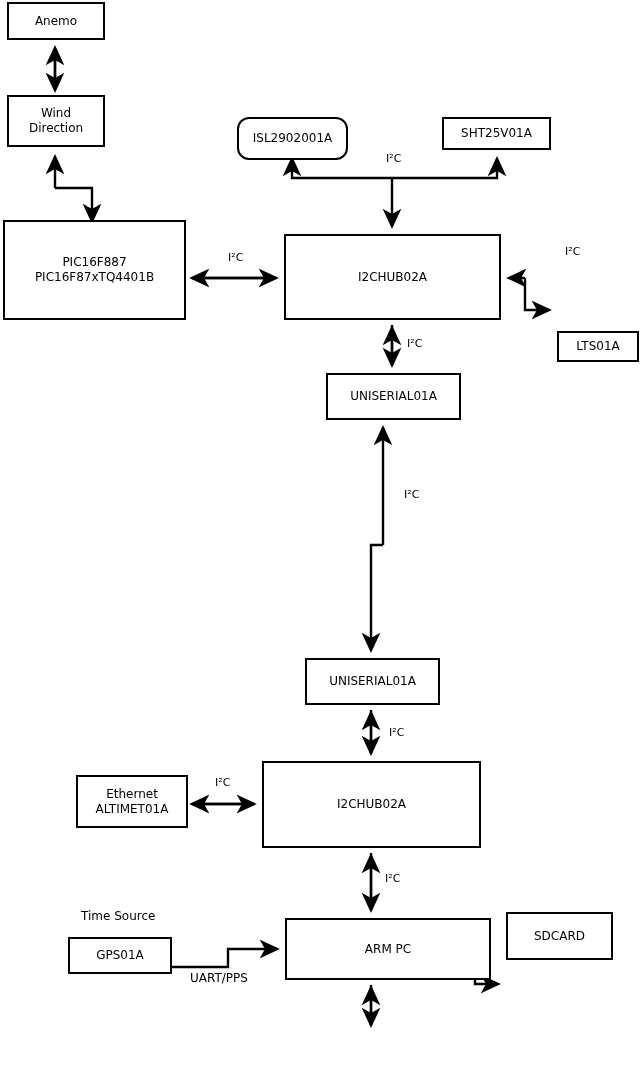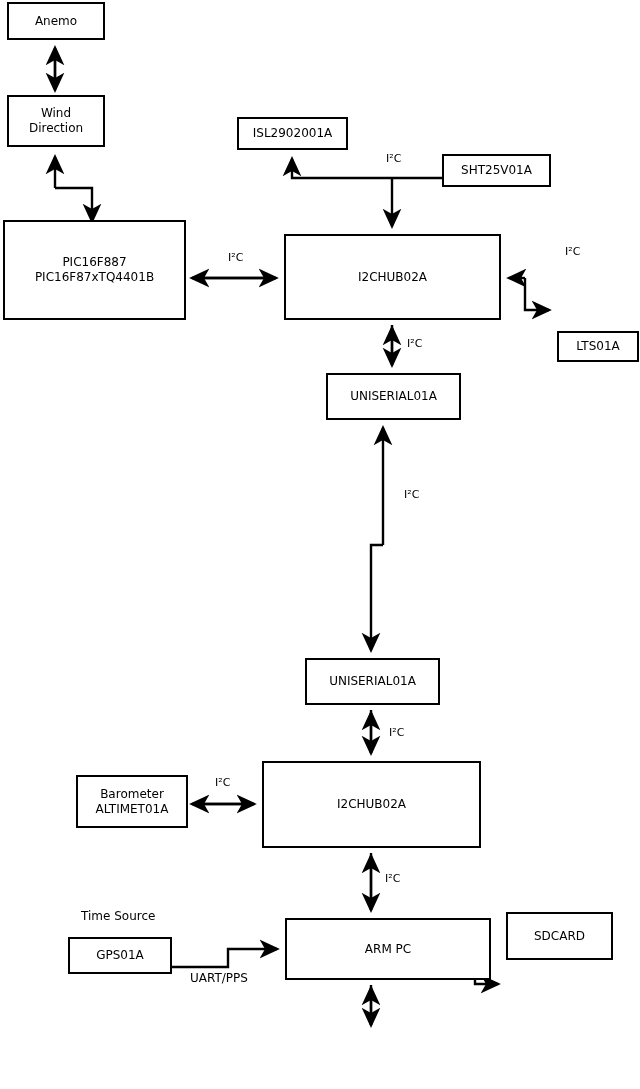--- a/index.html
+++ b/index.html
@@ -99,25 +99,25 @@
   <div class="node" style="left:7px;top:95px;width:98px;height:52px;">
     <span class="lbl">Wind
 Direction</span>
   </div>
 
   <div class="node" style="left:3px;top:220px;width:183px;height:100px;">
     <span class="lbl">PIC16F887
 PIC16F87xTQ4401B</span>
   </div>
 
-  <div class="node" style="left:237px;top:117px;width:111px;height:33px;">
+  <div class="node" style="left:237px;top:117px;width:111px;height:43px;border-radius:12px;">
     <span class="lbl">ISL2902001A</span>
   </div>
 
-  <div class="node" style="left:442px;top:117px;width:109px;height:33px;margin-top:37px;">
+  <div class="node" style="left:442px;top:117px;width:109px;height:33px;">
     <span class="lbl">SHT25V01A</span>
   </div>
 
   <div class="node" style="left:284px;top:234px;width:217px;height:86px;">
     <span class="lbl">I2CHUB02A</span>
   </div>
 
   <div class="node" style="left:557px;top:295px;width:82px;height:31px;margin-top:36px;">
     <span class="lbl">LTS01A</span>
   </div>
@@ -128,21 +128,21 @@
 
   <div class="node" style="left:305px;top:658px;width:135px;height:47px;">
     <span class="lbl">UNISERIAL01A</span>
   </div>
 
   <div class="node" style="left:262px;top:761px;width:219px;height:87px;">
     <span class="lbl">I2CHUB02A</span>
   </div>
 
   <div class="node" style="left:76px;top:775px;width:112px;height:53px;">
-    <span class="lbl">Barometer
+    <span class="lbl">Ethernet
 ALTIMET01A</span>
   </div>
 
   <div class="node" style="left:68px;top:937px;width:104px;height:37px;">
     <span class="lbl">GPS01A</span>
   </div>
 
   <div class="node" style="left:285px;top:918px;width:206px;height:62px;">
     <span class="lbl">ARM PC</span>
   </div>

